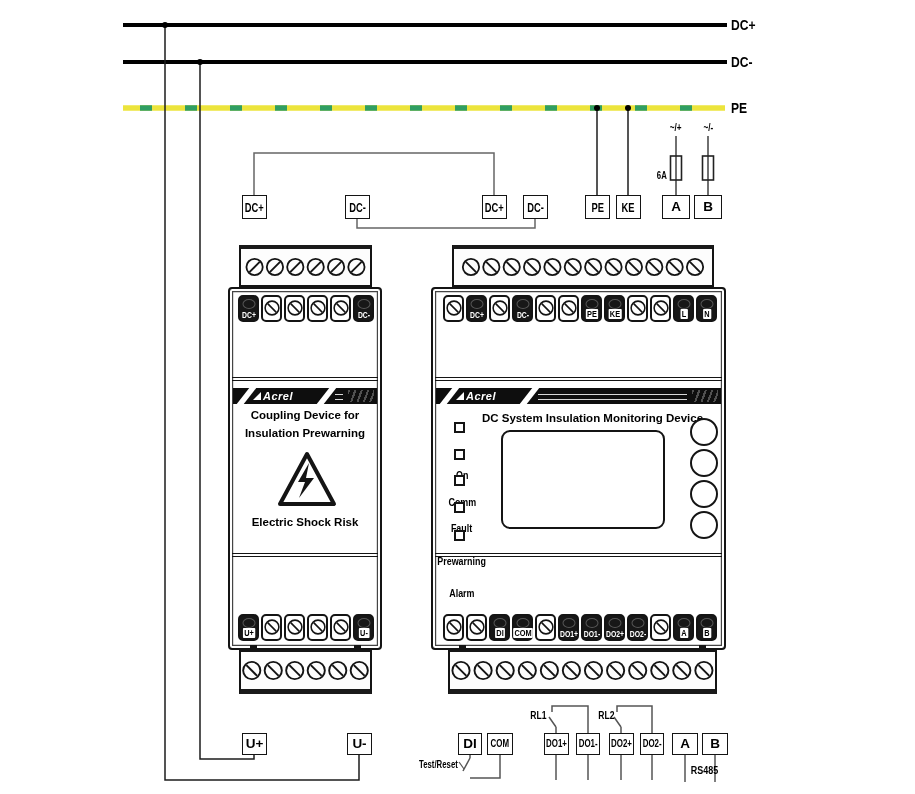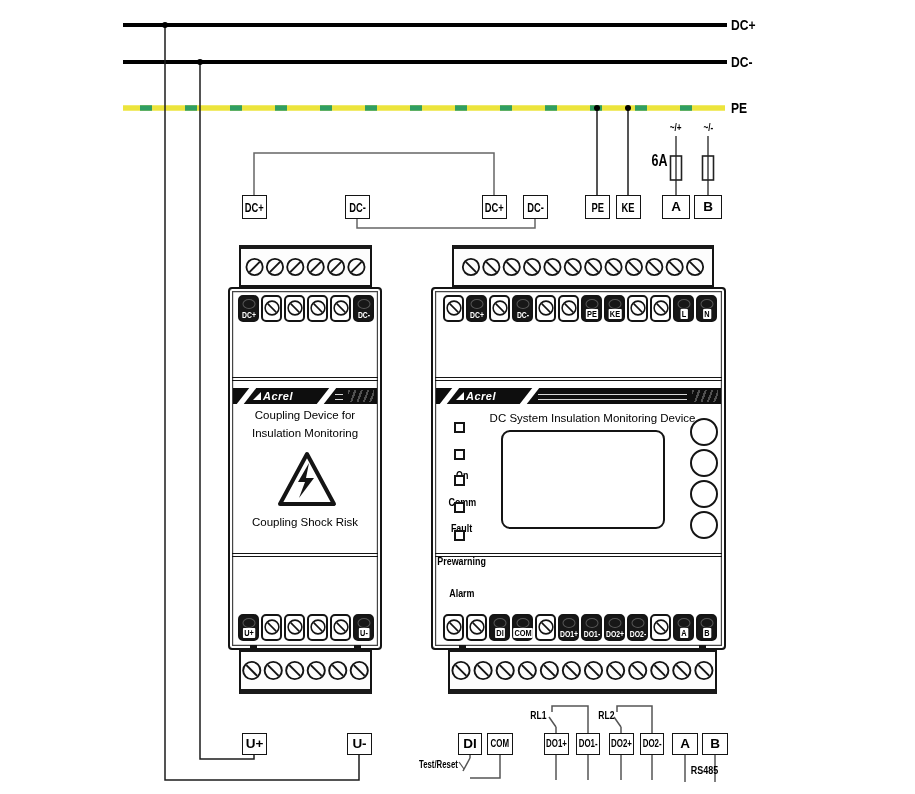--- a/index.html
+++ b/index.html
@@ -47,21 +47,21 @@
   .banner{position:absolute;left:3px;right:3px;top:99px;height:16px;background:#0e0e0e;overflow:hidden;}
   .bwedge{position:absolute;top:-3px;bottom:-3px;width:7px;background:#fff;transform:skewX(-38deg);}
   .brand{position:absolute;left:20px;top:0;height:16px;color:#fff;font-style:italic;font-weight:bold;
          font-size:11px;display:flex;align-items:center;gap:2px;letter-spacing:.5px;}
   .tri{width:0;height:0;border-left:8px solid transparent;border-bottom:8px solid #fff;}
   .bstripes{position:absolute;left:102px;right:34px;top:6px;height:4px;
             border-top:1px solid #d8d8d8;border-bottom:1px solid #d8d8d8;}
   .bhatch{position:absolute;right:3px;top:2px;bottom:2px;width:26px;opacity:.55;
           background:repeating-linear-gradient(110deg,rgba(255,255,255,.5) 0 2px,transparent 2px 6px);}
   
-  .dtxt{position:absolute;left:0;right:0;text-align:center;font-weight:normal;font-size:11.5px;white-space:nowrap;}
+  .dtxt{position:absolute;left:0;right:0;text-align:center;font-weight:bold;font-size:11.5px;white-space:nowrap;}
   .led{position:absolute;left:21px;width:11px;height:11px;border:2.2px solid #141414;background:#fff;box-sizing:border-box;}
   .ledlbl{position:absolute;left:-6px;width:70px;text-align:center;font-weight:bold;font-size:10.5px;margin-top:35px;}
   .ledlbl span{display:inline-block;transform:scaleX(.85);white-space:nowrap;}
   .lcd{position:absolute;left:68px;top:141px;width:164px;height:99px;border:2.4px solid #141414;
        border-radius:9px;background:#fff;box-sizing:border-box;}
   .btn{position:absolute;left:257px;width:28px;height:28px;border:2.7px solid #141414;border-radius:50%;
        background:#fff;box-sizing:border-box;}
 </style>
 </head>
 <body>
@@ -115,21 +115,21 @@
     <path d="M556 754 V780 M588 754 V780 M621 754 V780 M652 754 V780" stroke="#555" stroke-width="1.5"></path>
     <path d="M685 754 V782 M715 754 V782" stroke="#555" stroke-width="1.5"></path>
   </svg>
 
   <div class="buslbl" style="left:731px;top:16px"><span>DC+</span></div>
   <div class="buslbl" style="left:731px;top:53px"><span>DC-</span></div>
   <div class="buslbl" style="left:731px;top:99px"><span>PE</span></div>
 
   <div class="ann" style="left:662px;top:121px;width:28px;text-align:center;font-size:10.5px"><span>~/+</span></div>
   <div class="ann" style="left:694px;top:121px;width:28px;text-align:center;font-size:10.5px"><span>~/-</span></div>
-  <div class="ann right" style="left:642px;top:152px;width:25px;font-size:16px"><span>6A</span></div>
+  <div class="ann right" style="left:642px;top:170px;width:25px;font-size:10px"><span>6A</span></div>
 
   <div class="fbox" style="left:242px;top:195px;width:25px;height:24px">
       <span>DC+</span>
     </div>
   <div class="fbox" style="left:345px;top:195px;width:25px;height:24px">
       <span>DC-</span>
     </div>
   <div class="fbox" style="left:482px;top:195px;width:25px;height:24px">
       <span>DC+</span>
     </div>
@@ -194,26 +194,26 @@
       <div class="bwedge" style="left:10px"></div>
         <div class="bwedge" style="left:90px"></div>
       <div class="brand">
           <span class="tri"></span>
           <span>Acrel</span>
         </div>
       <div class="bstripes"></div>
         <div class="bhatch"></div>
     </div>
     <div class="dtxt" style="top:120px">Coupling Device for</div>
-    <div class="dtxt" style="top:138px">Insulation Monitoring</div>
+    <div class="dtxt" style="top:138px">Insulation Prewarning</div>
     <svg style="position:absolute;left:45px;top:160px" width="64" height="60" viewBox="0 0 64 60">
       <path d="M32 5 L59 55 L5 55 Z" fill="none" stroke="#141414" stroke-width="4" stroke-linejoin="round"></path>
       <path d="M34 14 L23 33 L30 33 L24 49 L39 29 L31 29 Z" fill="#141414"></path>
     </svg>
-    <div class="dtxt" style="top:227px">Coupling Shock Risk</div>
+    <div class="dtxt" style="top:227px">Electric Shock Risk</div>
     <div class="hr" style="top:264px"></div>
     <div class="trow" style="left:8px;top:325px">
       <div class="term dark">
           <span class="bl">U+</span>
         </div>
       <div class="term">
           <svg viewBox="0 0 20 20">
             <use href="#scB"></use>
           </svg>
         </div>

